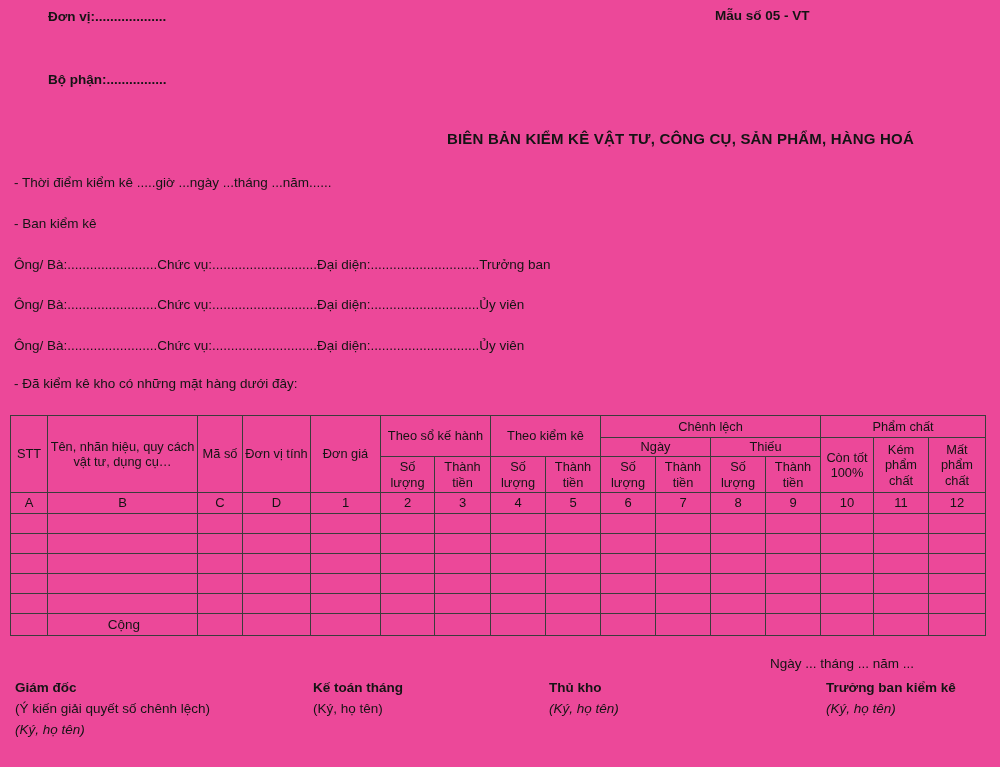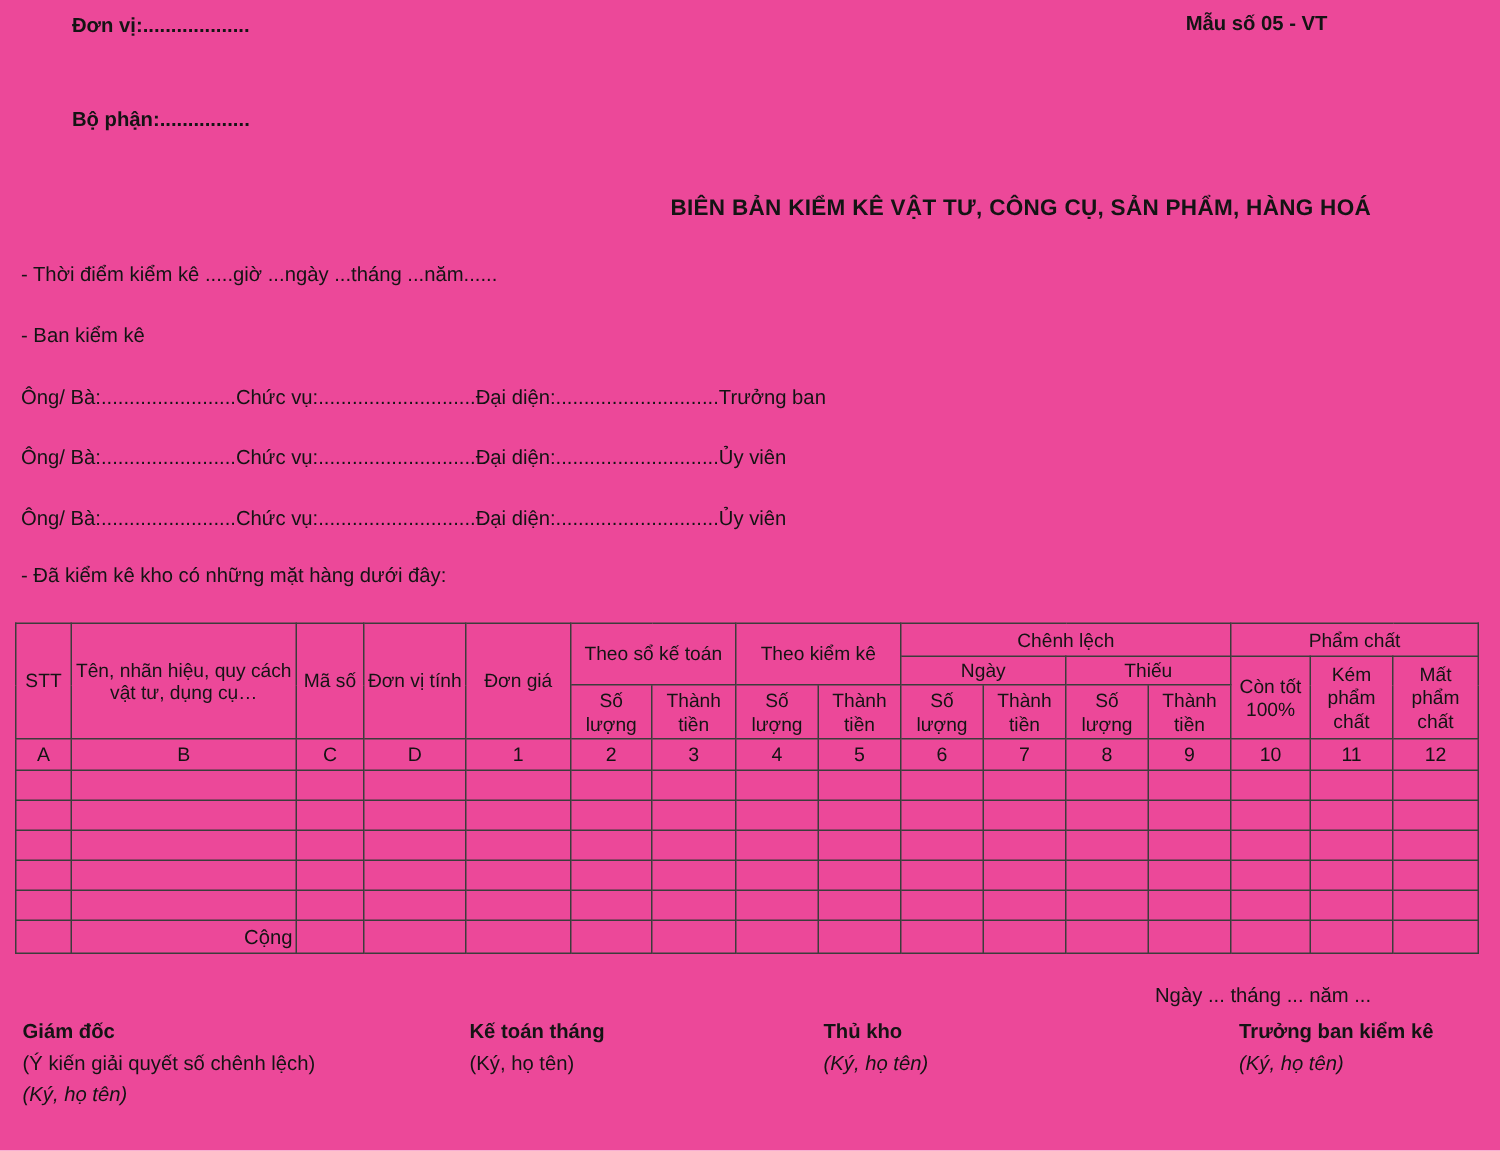--- a/index.html
+++ b/index.html
@@ -8,21 +8,21 @@
     font-family:"Liberation Sans", sans-serif; color:#141414; overflow:hidden;
   }
   .abs { position:absolute; }
   .b { font-weight:bold; }
   .i { font-style:italic; }
   .t13 { font-size:13.5px; line-height:1.2; }
 
   
   .unit-label { left:48px; top:9px; font-size:13.5px; }
   .dept-label { left:48px; top:72px; font-size:13.5px; }
-  .form-no { left:715px; top:8px; width:170px; text-align:right; font-size:13.5px; }
+  .form-no { left:715px; top:8px; width:170px; text-align:left; font-size:13.5px; }
   .form-issue { left:713px; top:27px; width:168px; font-size:12.5px; line-height:1.28; }
 
   
   .doc-title { left:14px; top:130px; width:900px; text-align:right; font-size:15px; letter-spacing:.2px; }
   .line-time { left:14px; top:175px; }
   .line-board { left:14px; top:216px; }
   .member-0 { left:14px; top:257px; }
   .member-1 { left:14px; top:297px; }
   .member-2 { left:14px; top:338px; }
   .line-inv { left:14px; top:376px; }
@@ -32,21 +32,21 @@
   table { border-collapse:collapse; table-layout:fixed; width:976px; }
   td, th { border:1px solid #3c3c3c; padding:0 2px; text-align:center; vertical-align:middle;
            font-weight:normal; font-size:12.8px; line-height:1.18; overflow:hidden; }
   tr.h1 { height:22px; }
   tr.h2 { height:19px; }
   tr.h3 { height:36px;padding-left:12px; }
   tr.letters-row { height:21px; }
   tr.letters-row td { font-size:13px; }
   tr.body-row { height:20px; }
   tr.total-row { height:22px; }
-  td.cong-cell { text-align:right; padding-left:5px; font-size:13.5px; }
+  td.cong-cell { text-align:center; padding-left:5px; font-size:13.5px; }
 
   
   .date-line { left:770px; top:656px; font-size:13.5px; }
   .sig { font-size:13.5px; line-height:1.55; }
   .sig-0 { left:15px;  top:678px; }
   .sig-1 { left:313px; top:678px; }
   .sig-2 { left:549px; top:678px; }
   .sig-3 { left:826px; top:678px; }
   .sig .title { font-weight:bold; }
 </style>
@@ -89,21 +89,21 @@
           <col style="width:55px">
           <col style="width:57px">
       </colgroup>
       <thead>
         <tr class="h1">
           <td rowspan="3">STT</td>
           <td rowspan="3">Tên, nhãn hiệu, quy cách vật tư, dụng cụ…</td>
           <td rowspan="3">Mã số</td>
           <td rowspan="3">Đơn vị tính</td>
           <td rowspan="3">Đơn giá</td>
-          <td rowspan="2" colspan="2">Theo sổ kế toán</td>
+          <td rowspan="2" colspan="2">Theo sổ kế hành</td>
           <td rowspan="2" colspan="2">Theo kiểm kê</td>
           <td colspan="4">Chênh lệch</td>
           <td colspan="3">Phẩm chất</td>
         </tr>
         <tr class="h2">
           <td colspan="2">Ngày</td>
           <td colspan="2">Thiếu</td>
           <td rowspan="2">Còn tốt 100%</td>
           <td rowspan="2">Kém phẩm chất</td>
           <td rowspan="2">Mất phẩm chất</td>

